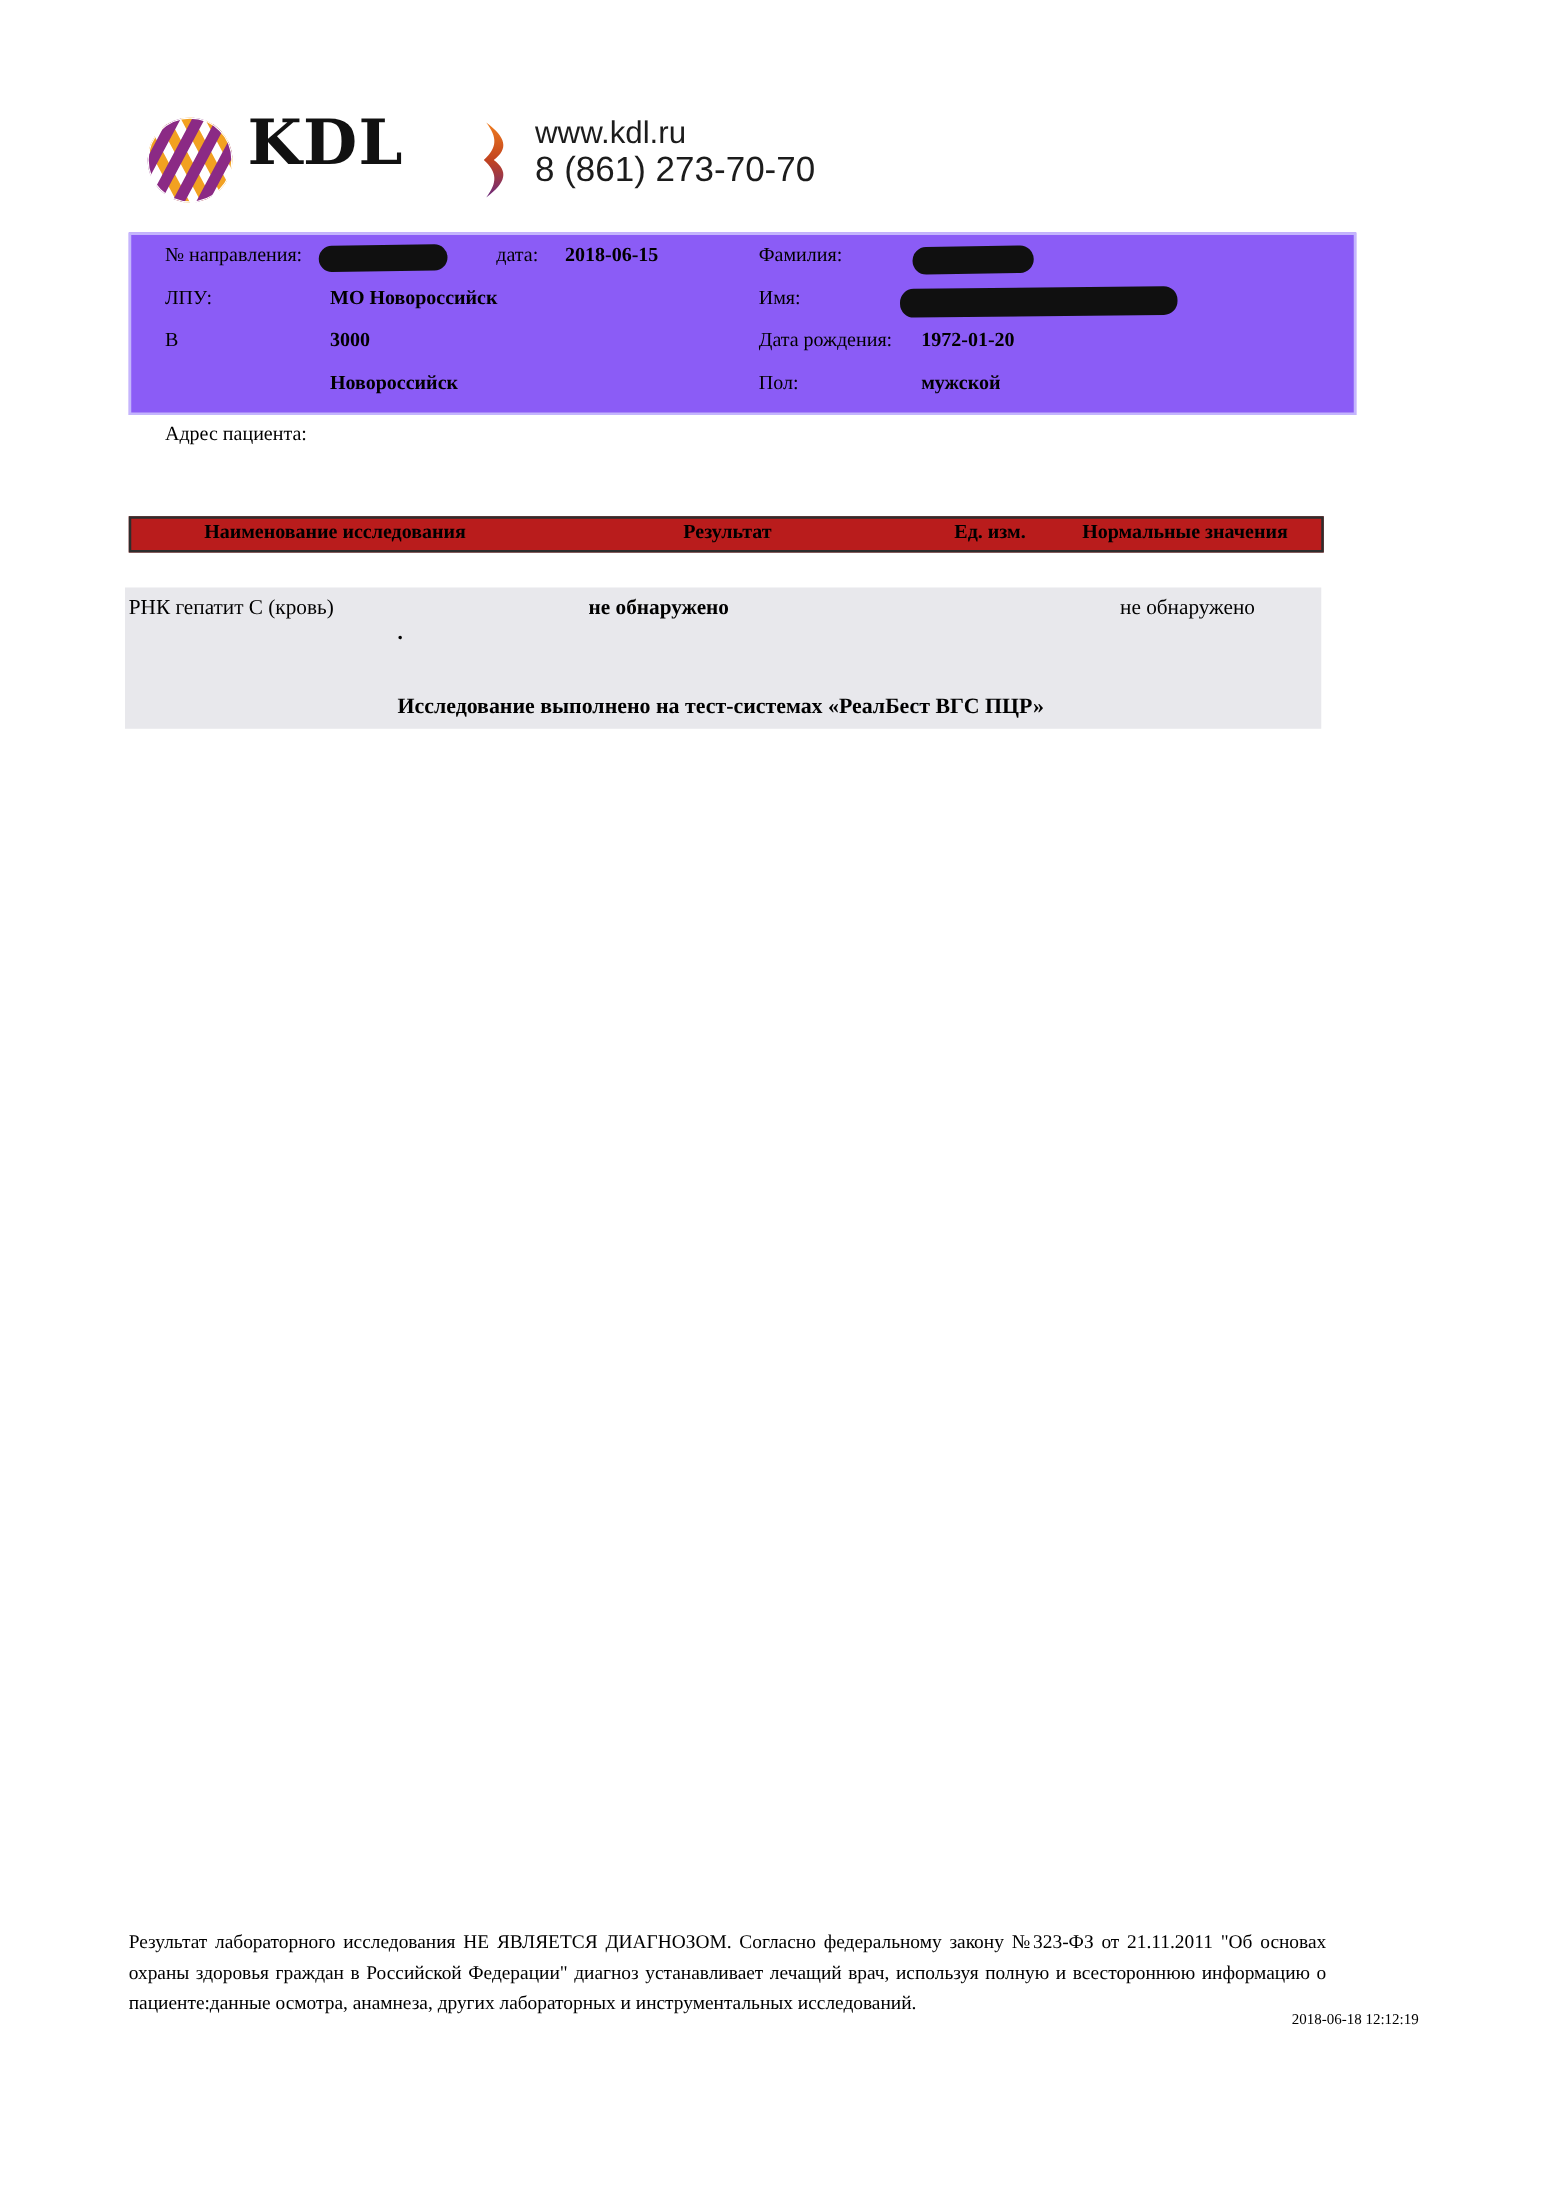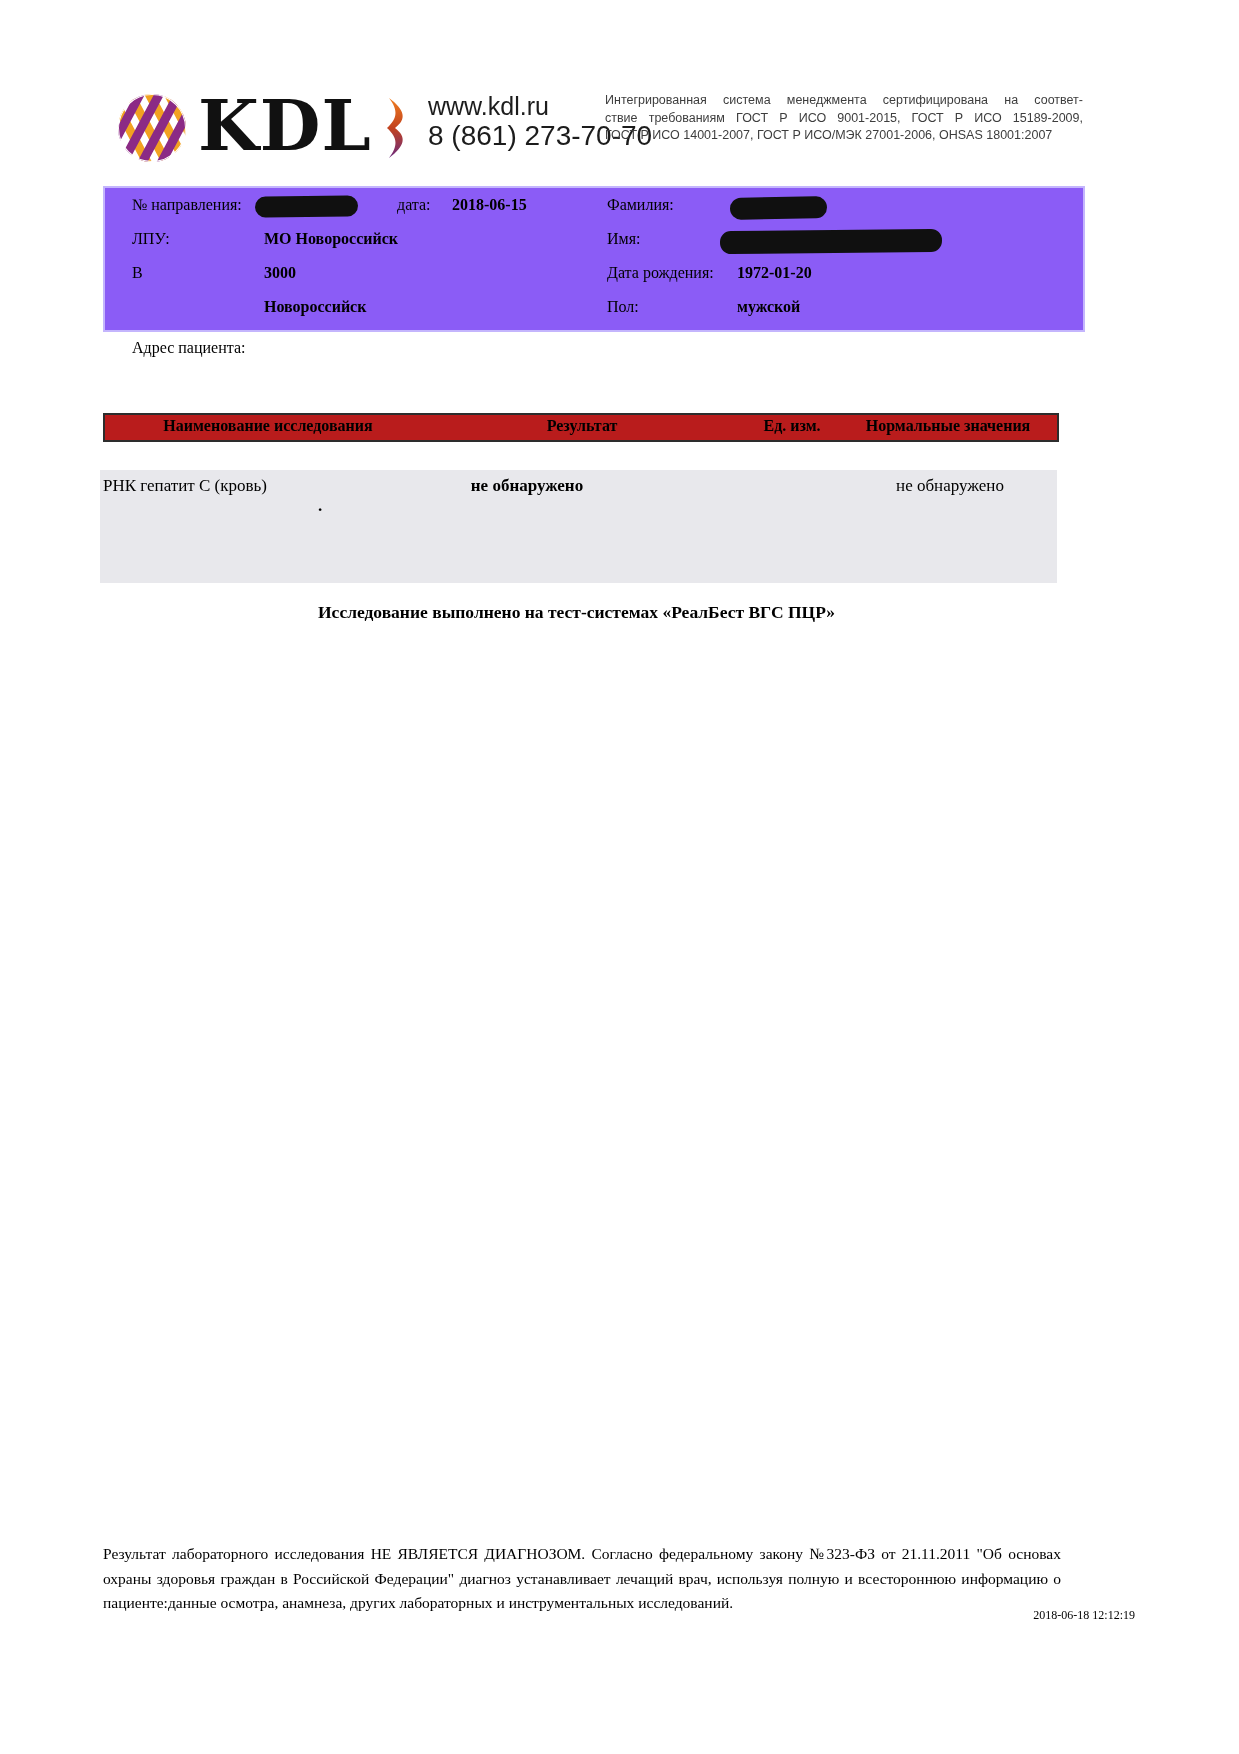--- a/index.html
+++ b/index.html
@@ -6,21 +6,21 @@
   .page {
     position:relative; width:1239px; height:1754px; background:#ffffff;
     font-family:"Liberation Serif", serif; color:#000; overflow:hidden;
   }
 
   
   .globe { position:absolute; left:116px; top:92px; }
   .kdl-text {
     position:absolute; left:198px; top:84px;
     font-family:"DejaVu Serif", serif; font-weight:bold;
-    font-size:70px; letter-spacing:1px; color:#111;
+    font-size:50px; letter-spacing:1px; color:#111;
   }
   .swoosh { position:absolute; left:386px; top:97px; }
   .site   { position:absolute; left:428px; top:92px;  font-family:"Liberation Sans", sans-serif; font-size:25px; color:#1c1c1c; }
   .phone  { position:absolute; left:428px; top:120px; font-family:"Liberation Sans", sans-serif; font-size:28px; color:#1c1c1c; }
   .cert {
     position:absolute; left:605px; top:92px; width:478px;
     font-family:"Liberation Sans", sans-serif; font-size:12.5px;
     line-height:17.5px; color:#3d3d3d;
   }
   .cert .just { text-align:justify; text-align-last:justify; }
@@ -45,21 +45,21 @@
   .th { position:absolute; top:2px; transform:translateX(-50%); font-size:16px; font-weight:bold; white-space:nowrap; }
   .section-title {
     position:absolute; left:112px; top:441px; font-size:19.5px; font-weight:bold; white-space:nowrap;
   }
   .gray-block { position:absolute; left:100px; top:470px; width:957px; height:113px; background:#e8e8ec; }
   .test-name    { position:absolute; left:103px; top:476px; font-size:17px; white-space:nowrap; }
   .result-value { position:absolute; left:527px; top:476px; transform:translateX(-50%); font-size:17px; font-weight:bold; white-space:nowrap; }
   .normal-value { position:absolute; left:950px; top:476px; transform:translateX(-50%); font-size:17px; white-space:nowrap; }
   .dot-line     { position:absolute; left:318px; top:496px; font-size:17px; font-weight:bold; }
   .comment-1    { position:absolute; left:318px; top:527px; font-size:17.5px; font-weight:bold; white-space:nowrap; }
-  .comment-2    { position:absolute; left:318px; top:554px; font-size:17.5px; font-weight:bold; white-space:nowrap;margin-top:48px; }
+  .comment-2    { position:absolute; left:318px; top:554px; font-size:17.5px; font-weight:bold; white-space:nowrap; }
 
   
   .disclaimer {
     position:absolute; left:103px; top:1542px; width:958px;
     font-size:15.5px; line-height:24.5px; text-align:justify; color:#000;
   }
   .timestamp {
     position:absolute; right:104px; top:1608px; font-size:12px; color:#000;
   }
 </style>
@@ -105,25 +105,20 @@
           <stop offset="1" stop-color="#6b2a7e"></stop>
         </linearGradient>
       </defs>
       <path d="M3 1 C 19 13, 21 22, 9 31 C 21 40, 19 49, 3 61 C 12 49, 12 41, 1 31 C 12 21, 12 13, 3 1 Z" fill="url(#swg)"></path>
     </svg>
   </div>
 
   <div class="site">www.kdl.ru</div>
   <div class="phone">8 (861) 273-70-70</div>
 
-  <div class="cert">
-    <div class="just">Интегрированная система менеджмента сертифицирована на соответ-</div>
-    <div class="just">ствие требованиям ГОСТ Р ИСО 9001-2015, ГОСТ Р ИСО 15189-2009,</div>
-    <div>ГОСТ Р ИСО 14001-2007, ГОСТ Р ИСО/МЭК 27001-2006, OHSAS 18001:2007</div>
-  </div>
 
   <div class="info-box">
     <span class="ib-label" style="left:27px;  top:8px;">№ направления:</span>
     <span class="redact r1"></span>
     <span class="ib-label" style="left:292px; top:8px;">дата:</span>
     <span class="ib-value" style="left:347px; top:8px;">2018-06-15</span>
 
     <span class="ib-label" style="left:27px;  top:42px;">ЛПУ:</span>
     <span class="ib-value" style="left:159px; top:42px;">МО Новороссийск</span>
 

